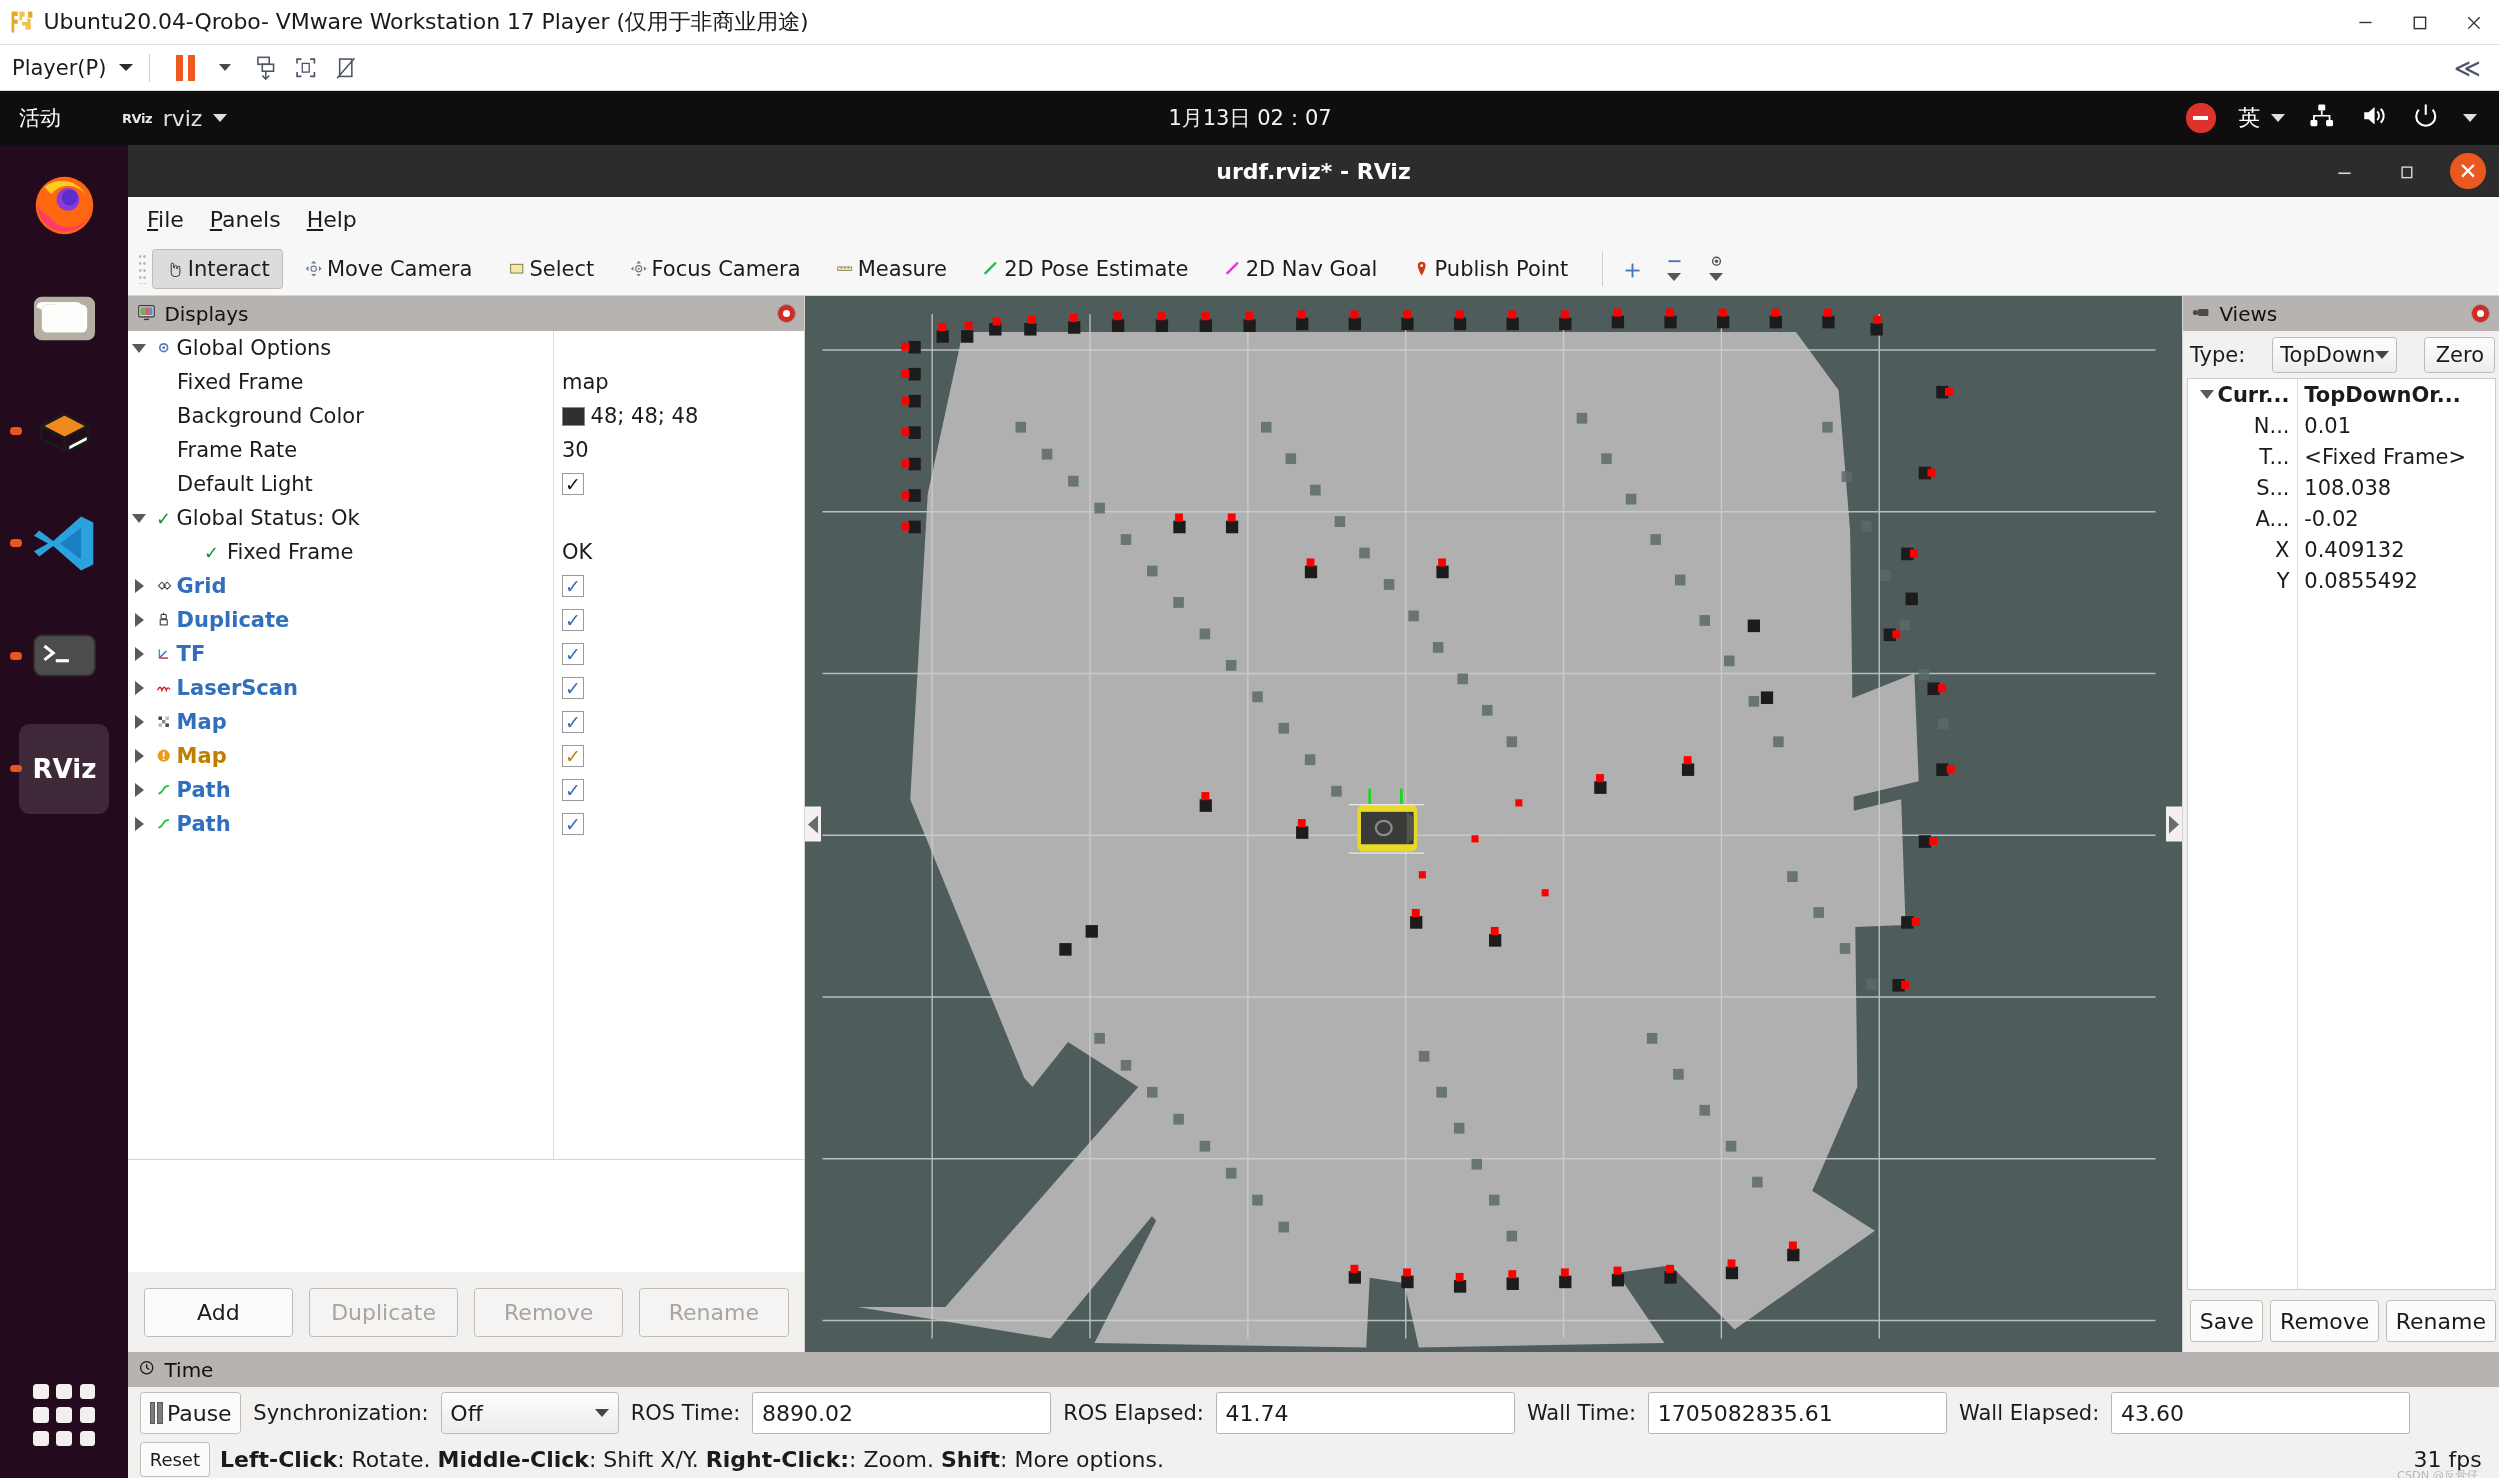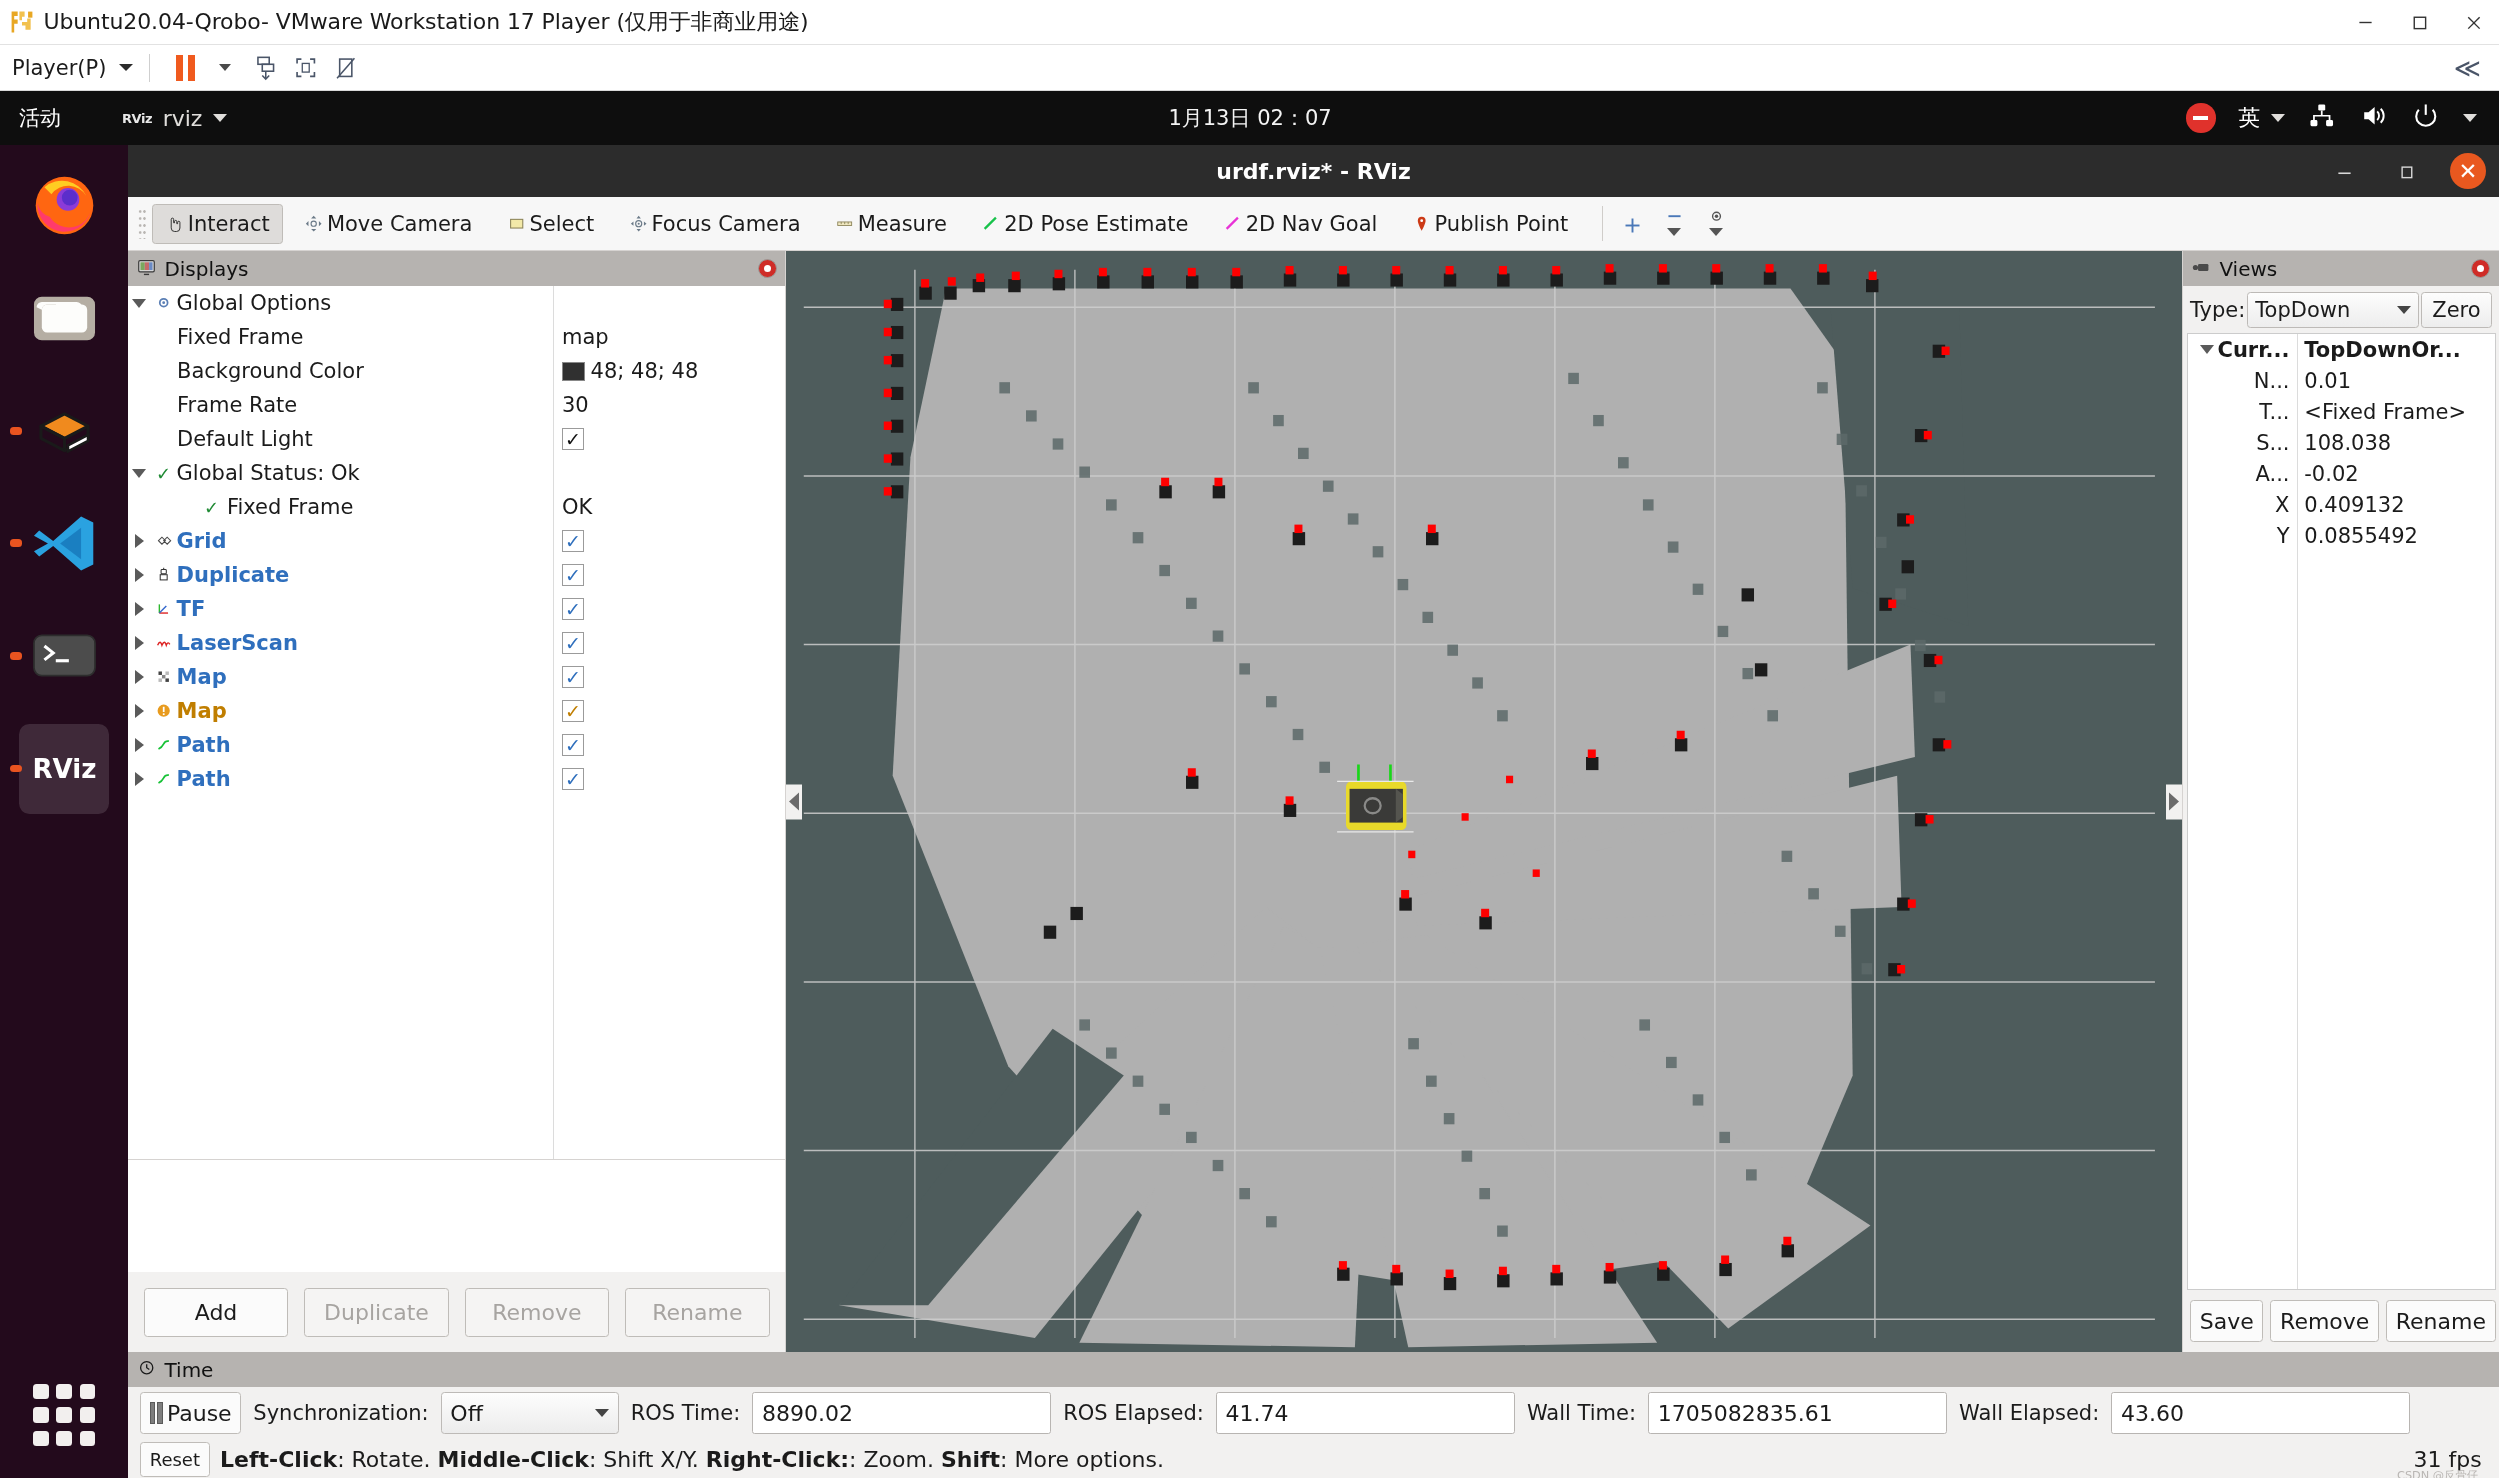--- a/index.html
+++ b/index.html
@@ -212,21 +212,21 @@
   .vhandle.left { left: 0; }
   .vhandle.right { right: 0; }
   .h-arrow-l { width: 0; height: 0; border-top: 9.5px solid transparent; border-bottom: 9.5px solid transparent;
     border-right: 10.4px solid #6b6b6b; }
   .h-arrow-r { width: 0; height: 0; border-top: 9.5px solid transparent; border-bottom: 9.5px solid transparent;
     border-left: 10.4px solid #6b6b6b; }
 
   
   .views-panel { width: 317px; display: flex; flex-direction: column; background: #f2f1f0;
     border-left: 0.9px solid #d6d3d1; }
-  .views-type { height: 47px; display: flex; align-items: center; gap: 2px; padding: 0 7px; flex: 0 0 auto; }
+  .views-type { height: 47px; display: flex; align-items: center; gap: 27px; padding: 0 7px; flex: 0 0 auto; }
   .views-type .lbl { font-size: 21px; color: #1b1b1b; }
   .combo {
     flex: 1 1 auto; height: 36px; background: linear-gradient(#fdfdfd,#ededed);
     border: 0.9px solid #bdbab7; border-radius: 3.5px; display: flex; align-items: center;
     padding: 0 7px; font-size: 21px; color: #1b1b1b;
   }
   .combo .cc { margin-left: auto; width: 0; height: 0; border-left: 7px solid transparent;
     border-right: 7px solid transparent; border-top: 8.7px solid #444; }
   .zero-btn {
     height: 36px; padding: 0 10.4px; background: linear-gradient(#fdfdfd,#ededed);
@@ -465,20 +465,25 @@
             <svg width="21" height="21" viewBox="0 0 24 24">
               <rect x="7" y="7" width="11" height="12" fill="none" stroke="#d8d8d8" stroke-width="1.6"></rect>
             </svg>
           </div>
           <div class="rviz-wbtn close">
             <span class="circ">✕</span>
           </div>
         </div>
       </div>
 
+      <div class="rviz-menubar">
+        <div class="menu-item"><u>F</u>ile</div>
+        <div class="menu-item"><u>P</u>anels</div>
+        <div class="menu-item"><u>H</u>elp</div>
+      </div>
 
       <div class="rviz-toolbar">
         <div class="grip"></div>
 
         <div class="tool-btn selected">
           <span class="tool-ico">
             <svg width="17.4" height="17.4" viewBox="0 0 20 20">
                 <path d="M6 14 V5 a1.4 1.4 0 0 1 2.8 0 v4 h1 V7.5 a1.3 1.3 0 0 1 2.6 0 V10 h1 V8.5 a1.3 1.3 0 0 1 2.6 0 V15 a4 4 0 0 1 -4 4 H10 a4 4 0 0 1 -4 -4z" fill="none" stroke="#2b2b2b" stroke-width="1.1"></path>
               </svg>
           </span>

